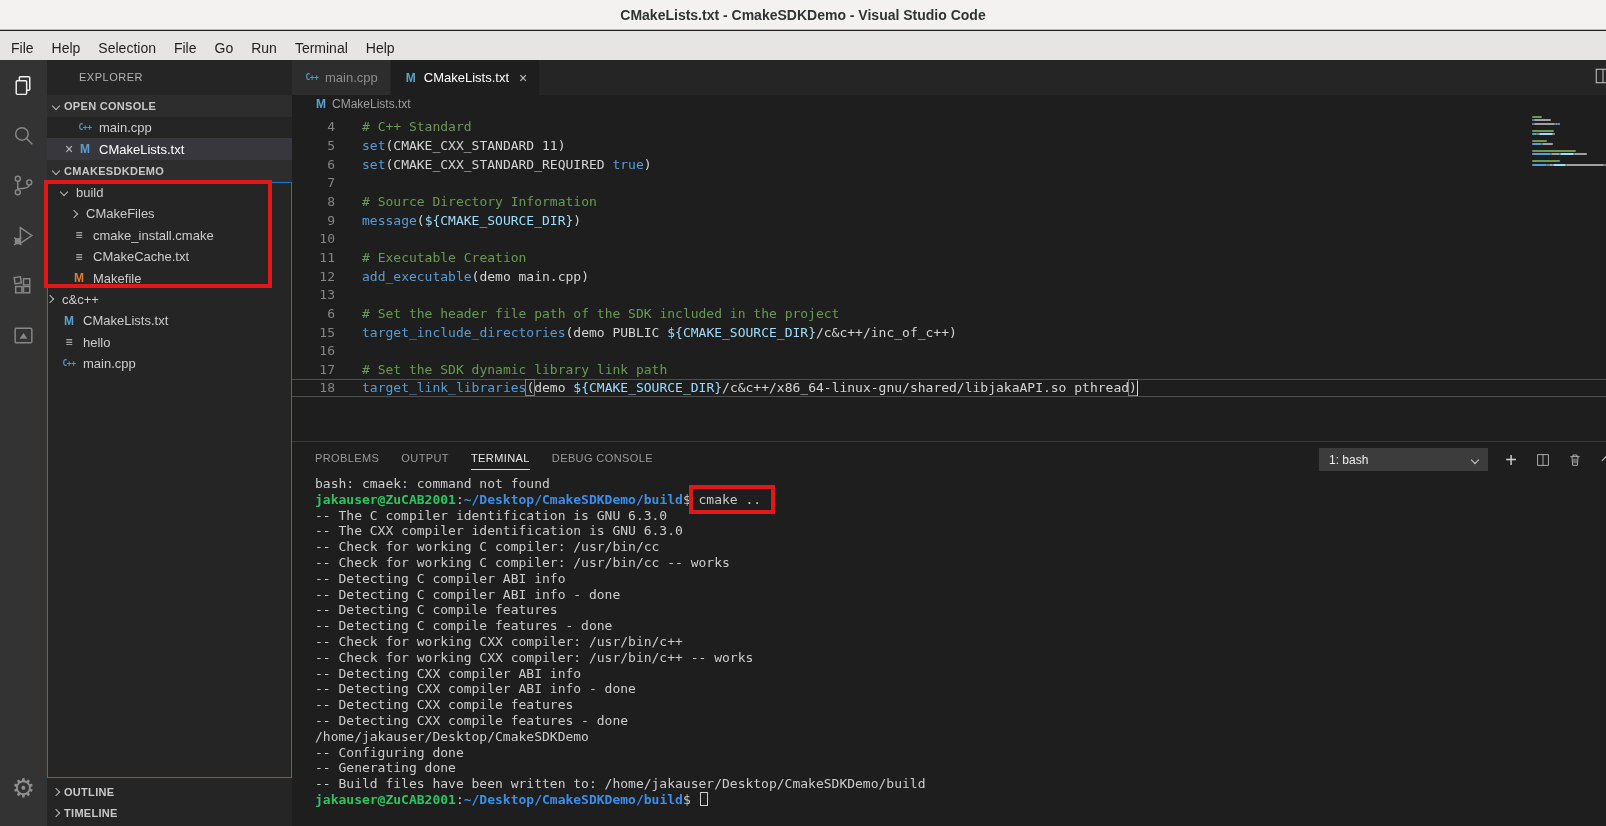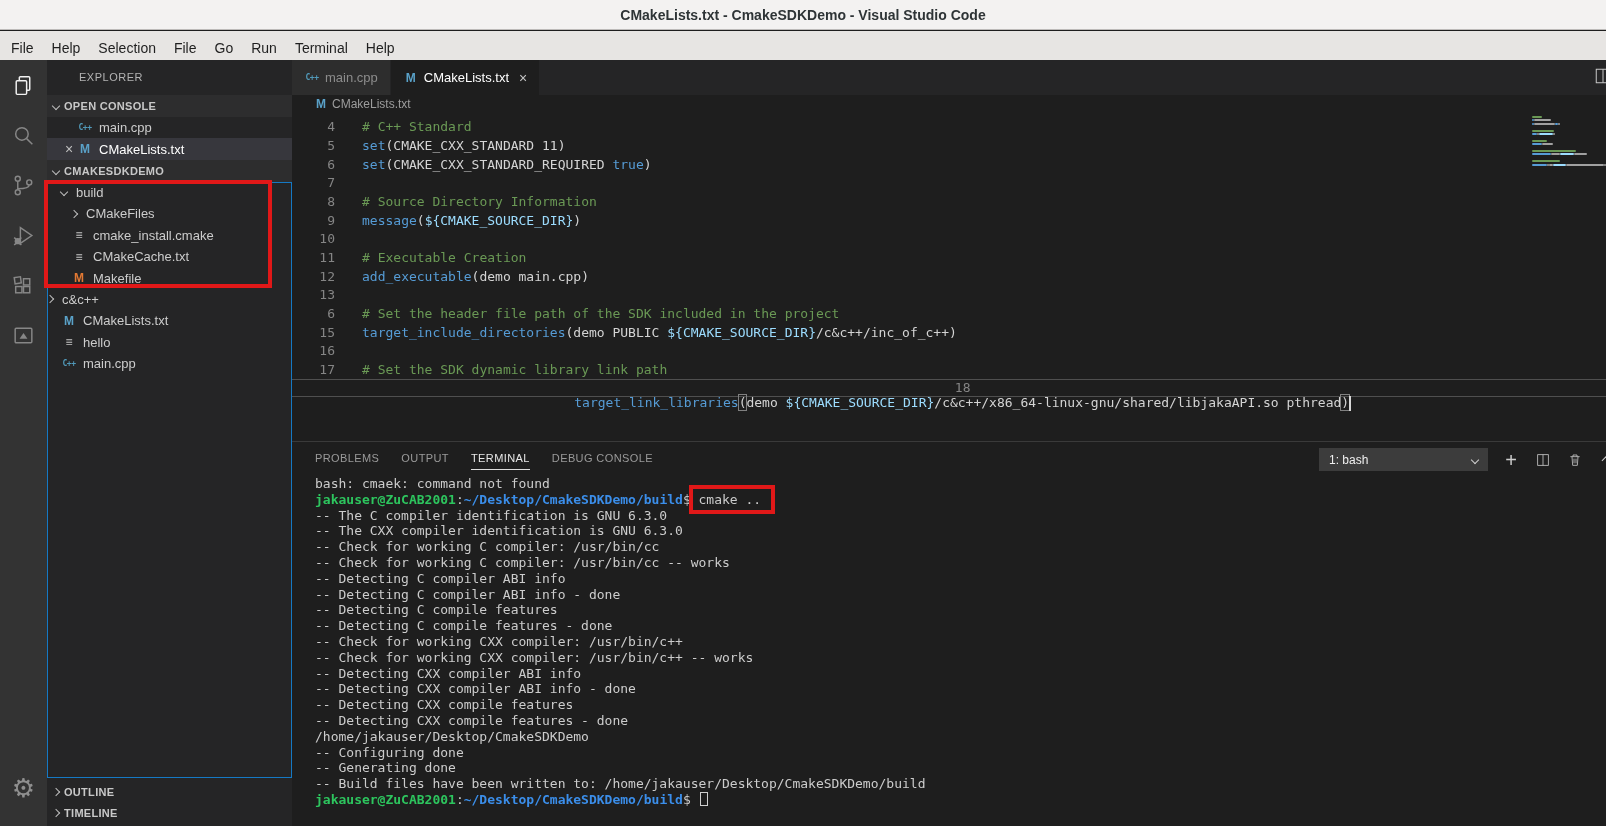--- a/index.html
+++ b/index.html
@@ -61,21 +61,21 @@
   .split-editor svg{width:18px;height:18px;stroke:#cccccc;fill:none;stroke-width:1.3;}
   .breadcrumbs{position:absolute;left:292px;top:95px;width:1314px;height:18px;background:#1e1e1e;display:flex;align-items:center;
     padding-left:22px;font-size:12px;color:#9d9d9d;}
   .breadcrumbs .ficon{width:14px;margin-right:4px;}
 
   .code-viewport{position:absolute;left:292px;top:113px;width:1314px;height:328px;overflow:hidden;background:#1e1e1e;}
   .code-inner{position:absolute;left:0;top:-14px;width:100%;}
   .code-line{height:18.65px;display:flex;align-items:center;font-family:"DejaVu Sans Mono",monospace;font-size:13px;white-space:pre;}
   .code-line .ln{width:43px;flex:none;text-align:right;color:#858585;}
   .code-line .ctext{margin-left:27px;}
-  .code-line.cur{border-top:1px solid rgba(140,140,140,.45);border-bottom:1px solid rgba(140,140,140,.45);flex-direction:column;}
+  .code-line.cur{border-top:1px solid rgba(140,140,140,.45);border-bottom:1px solid rgba(140,140,140,.45);}
   .tok-cmt{color:var(--c-cmt);} .tok-fn{color:var(--c-fn);} .tok-var{color:var(--c-var);} .tok-txt{color:var(--c-txt);}
   .tok-brk{color:var(--c-txt);border:1px solid #808080;margin:0 -1px;}
   .caret{display:inline-block;width:1.6px;height:15px;background:#d7d7d7;vertical-align:middle;}
 
   .minimap{position:absolute;left:1532px;top:112px;width:74px;height:60px;}
   .mm-row{height:3.4px;display:flex;align-items:center;}
   .mm-bar{height:2px;border-radius:1px;}
 
   
   .panel{position:absolute;left:292px;top:441px;width:1314px;height:287px;background:#1e1e1e;border-top:1px solid #3a3a3a;}

